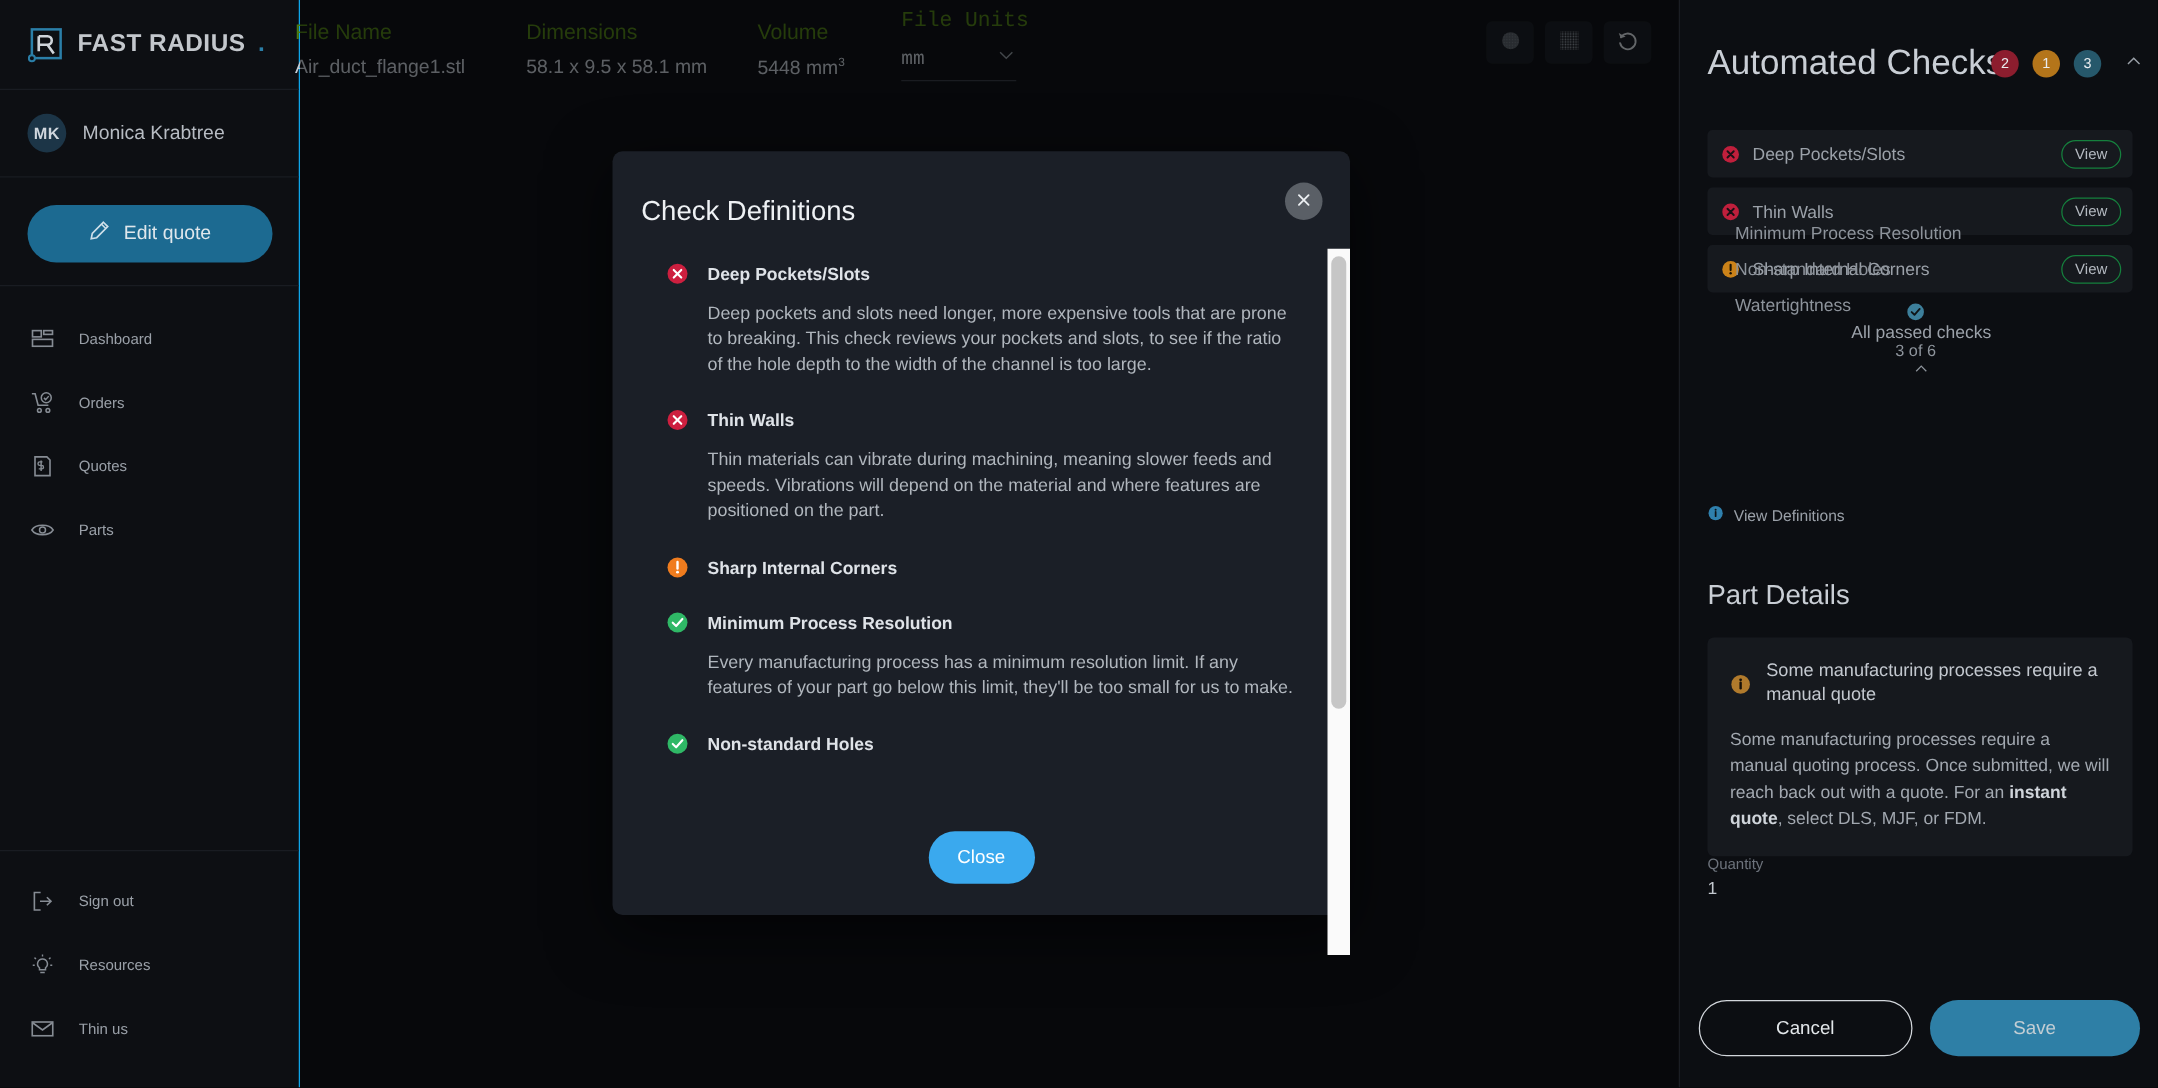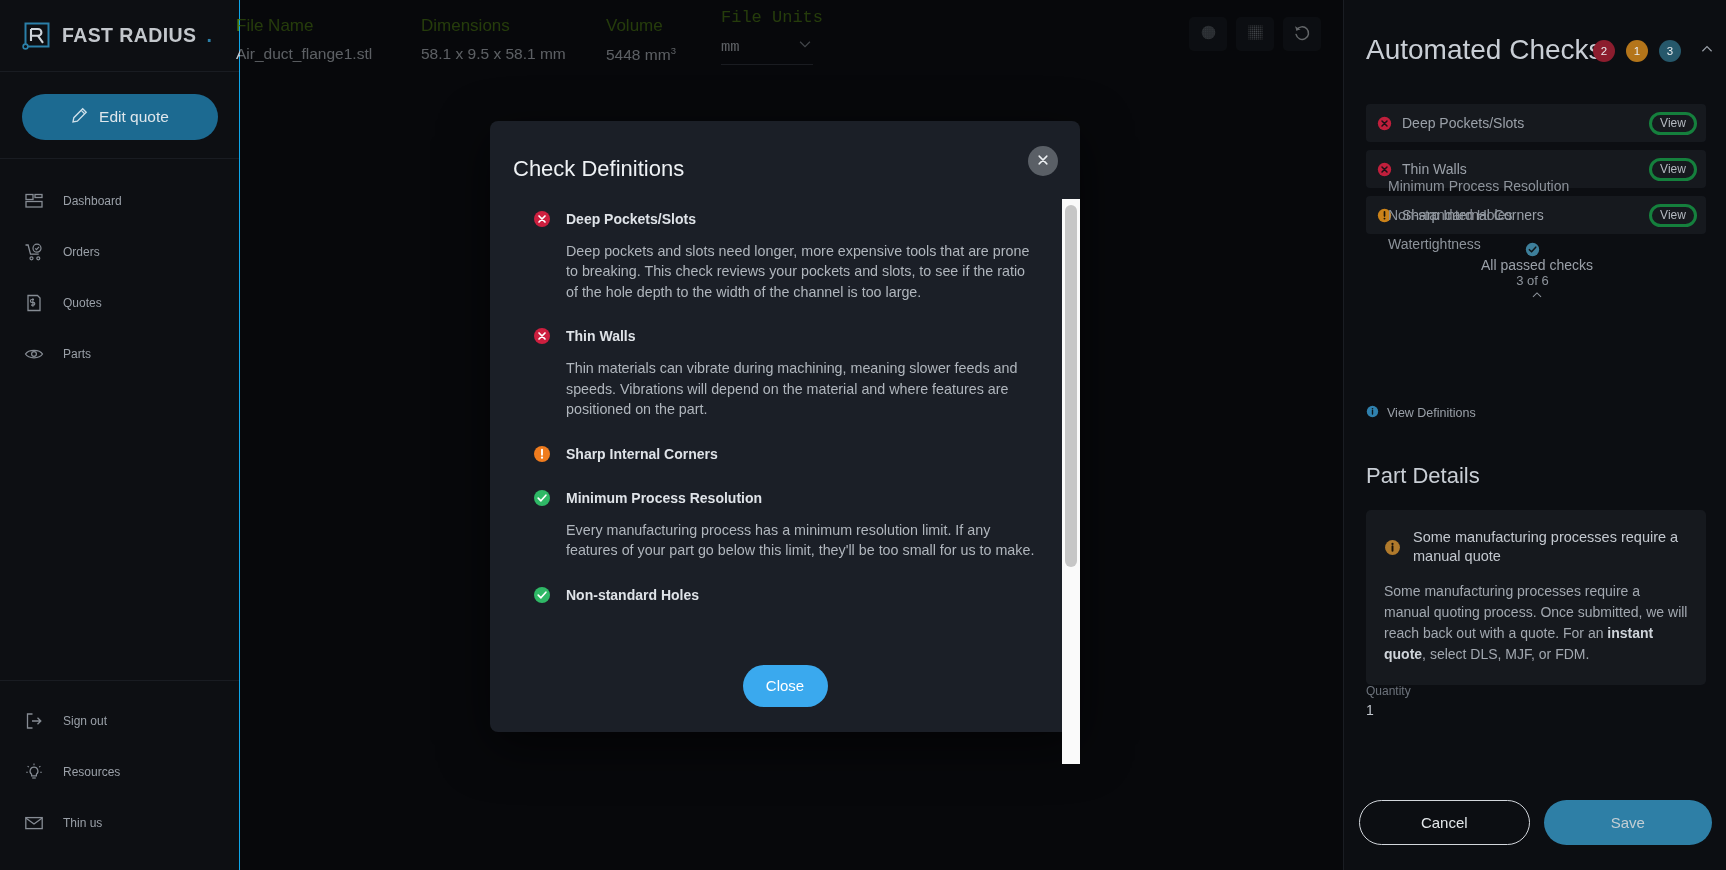--- a/index.html
+++ b/index.html
@@ -182,21 +182,21 @@
   .checks-list { position: absolute; left: 22px; top: 104px; width: 340px; }
   .check-row {
     height: 38px; background: #16191e; border-radius: 4px;
     margin-bottom: 8px; display: flex; align-items: center;
     padding: 0 9px 0 11px;
   }
   .check-icon { width: 15px; height: 15px; flex: 0 0 15px; margin-right: 10px; }
   .check-name { font-size: 14px; color: #9ba1a9; flex: 1 1 auto; }
   .view-btn {
     width: 48px; height: 23px; border-radius: 12px;
-    background: transparent; border: 3px solid #15803d;
+    background: transparent; border: 1px solid #15803d;
     color: #b4b9c0; font-size: 12px; font-family: inherit; cursor: pointer;
   }
   .passed-row {
     height: 38px; display: flex; align-items: center;
     padding: 0 9px 0 11px; margin-top: 2px; flex-direction: column;
   }
   .passed-count { font-size: 13px; color: #8e949c; margin-right: 9px; }
 
   .passed-items { position: absolute; left: 44px; top: 178px; }
   .passed-item { font-size: 14px; color: #8d939b; margin-bottom: 13px; }
@@ -260,20 +260,24 @@
       <svg viewBox="0 0 30 30" width="30" height="30">
         <rect x="3.5" y="2.5" width="23" height="23" fill="none" stroke="#2b7fa8" stroke-width="2"></rect>
         <path d="M9 8 h7 a3.4 3.4 0 0 1 0 6.8 h-7 M9 8 v12 M16 14.8 l5 7" fill="none" stroke="#cfd4da" stroke-width="2.1"></path>
         <circle cx="3.5" cy="25.5" r="2.4" fill="#0d0f13" stroke="#2b7fa8" stroke-width="1.6"></circle>
       </svg>
     </span>
     <span class="brand-text">FAST RADIUS</span>
     <span class="brand-dot">.</span>
   </div>
 
+  <div class="user-row">
+    <span class="avatar">MK</span>
+    <span class="user-name">Monica Krabtree</span>
+  </div>
 
   <div class="editquote-wrap">
     <button class="edit-quote-btn">
       <span>
         <svg viewBox="0 0 18 18" width="17" height="17">
           <path d="M12.4 1.9 l3.7 3.7 -9.4 9.4 -4.6 0.9 0.9 -4.6 Z" fill="none" stroke="#cfe0ea" stroke-width="1.4"></path>
           <path d="M10.8 3.6 l3.6 3.6" fill="none" stroke="#cfe0ea" stroke-width="1.3"></path>
         </svg>
       </span>
       <span>Edit quote</span>

